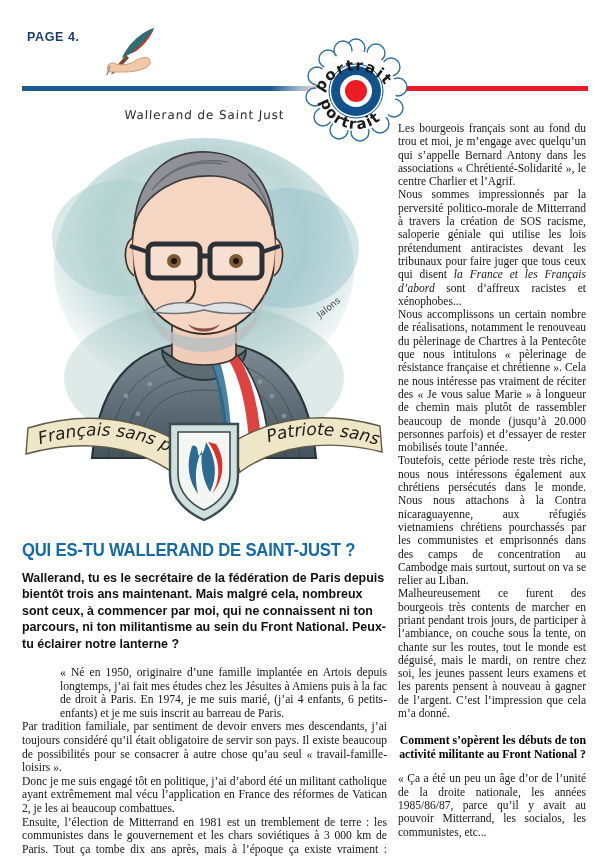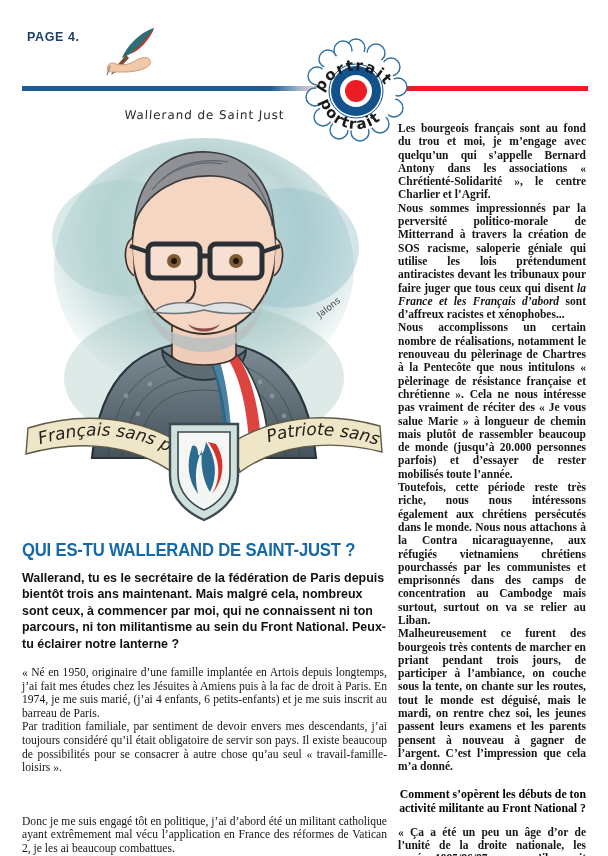--- a/index.html
+++ b/index.html
@@ -60,21 +60,21 @@
     font-size:11.6px;line-height:13.6px;color:#151515;
     margin:0;text-align:justify;
   }
 
   
   .right-col{
     position:absolute;left:398px;top:122px;width:188px;
   }
   .rc-p{
     font-size:11.5px;line-height:13.3px;color:#151515;
-    margin:0;text-align:justify;font-weight:bold;
+    margin:0;text-align:justify;
   }
   .rc-h{
     font-weight:700;font-size:11.8px;line-height:14px;
     color:#000;margin:13px 0 11px 0;text-align:right;
   }
   em{font-style:italic;}
 </style>
 </head>
 <body>
 
@@ -234,23 +234,23 @@
         <path d="M170,318 C164,336 166,352 176,366 C172,348 174,334 180,322 C178,340 182,354 188,364 C196,348 194,330 184,314 C182,326 178,330 176,326 C176,320 174,316 170,318Z" fill="#2c6b8f"></path>
         <path d="M186,314 C198,330 200,350 190,366 C202,352 204,332 194,316Z" fill="#d9302a"></path>
       </g>
 
       <text x="298" y="190" font-family="DejaVu Sans, sans-serif" font-size="9" fill="#4a4a4a" transform="rotate(-38 298 190)">Jalons</text>
     </svg>
 
     <h2 class="qtitle">QUI ES-TU WALLERAND DE SAINT-JUST ?</h2>
     <p class="lede">Wallerand, tu es le secrétaire de la fédération de Paris depuis bientôt trois ans maintenant. Mais malgré cela, nombreux sont ceux, à commencer par moi, qui ne connaissent ni ton parcours, ni ton militantisme au sein du Front National. Peux-tu éclairer notre lanterne ?</p>
     <p class="body-p">
-        <span style="display: block; text-indent: 0px;">« Né en 1950, originaire d’une famille implantée en Artois depuis longtemps, j’ai fait mes études chez les Jésuites à Amiens puis à la fac de droit à Paris. En 1974, je me suis marié, (j’ai 4 enfants, 6 petits-enfants) et je me suis inscrit au barreau de Paris.</span>
+        <span style="display: block; text-indent: 0px; margin-left: 38px;">« Né en 1950, originaire d’une famille implantée en Artois depuis longtemps, j’ai fait mes études chez les Jésuites à Amiens puis à la fac de droit à Paris. En 1974, je me suis marié, (j’ai 4 enfants, 6 petits-enfants) et je me suis inscrit au barreau de Paris.</span>
         <span style="display: block; text-indent: 0px;">Par tradition familiale, par sentiment de devoir envers mes descendants, j’ai toujours considéré qu’il était obligatoire de servir son pays. Il existe beaucoup de possibilités pour se consacrer à autre chose qu’au seul « travail-famille-loisirs ».</span>
-        <span style="display: block; text-indent: 0px; margin-top: 40px;">Donc je me suis engagé tôt en politique, j’ai d’abord été un militant catholique ayant extrêmement mal vécu l’application en France des réformes de Vatican 2, je les ai beaucoup combattues.</span>
+        <span style="display: block; text-indent: 0px;">Donc je me suis engagé tôt en politique, j’ai d’abord été un militant catholique ayant extrêmement mal vécu l’application en France des réformes de Vatican 2, je les ai beaucoup combattues.</span>
         <span style="display: block; text-indent: 0px;">Ensuite, l’élection de Mitterrand en 1981 est un tremblement de terre : les communistes dans le gouvernement et les chars soviétiques à 3 000 km de Paris. Tout ça tombe dix ans après, mais à l’époque ça existe vraiment : Brejnev, Andropov et Gorbatchev.</span>
       </p>
   </div>
 
   <div class="right-col">
     <p class="rc-p">Les bourgeois français sont au fond du trou et moi, je m’engage avec quelqu’un qui s’appelle Bernard Antony dans les associations « Chrétienté-Solidarité », le centre Charlier et l’Agrif.</p>
     <p class="rc-p"><span>Nous sommes impressionnés par la perversité politico-morale de Mitterrand à travers la création de SOS racisme, saloperie géniale qui utilise les lois prétendument antiracistes devant les tribunaux pour faire juger que tous ceux qui disent </span><em>la France et les Français d’abord</em><span> sont d’affreux racistes et xénophobes...</span></p>
     <p class="rc-p">Nous accomplissons un certain nombre de réalisations, notamment le renouveau du pèlerinage de Chartres à la Pentecôte que nous intitulons « pèlerinage de résistance française et chrétienne ». Cela ne nous intéresse pas vraiment de réciter des « Je vous salue Marie » à longueur de chemin mais plutôt de rassembler beaucoup de monde (jusqu’à 20.000 personnes parfois) et d’essayer de rester mobilisés toute l’année.</p>
     <p class="rc-p">Toutefois, cette période reste très riche, nous nous intéressons également aux chrétiens persécutés dans le monde. Nous nous attachons à la Contra nicaraguayenne, aux réfugiés vietnamiens chrétiens pourchassés par les communistes et emprisonnés dans des camps de concentration au Cambodge mais surtout, surtout on va se relier au Liban.</p>
     <p class="rc-p">Malheureusement ce furent des bourgeois très contents de marcher en priant pendant trois jours, de participer à l’ambiance, on couche sous la tente, on chante sur les routes, tout le monde est déguisé, mais le mardi, on rentre chez soi, les jeunes passent leurs examens et les parents pensent à nouveau à gagner de l’argent. C’est l’impression que cela m’a donné.</p>

